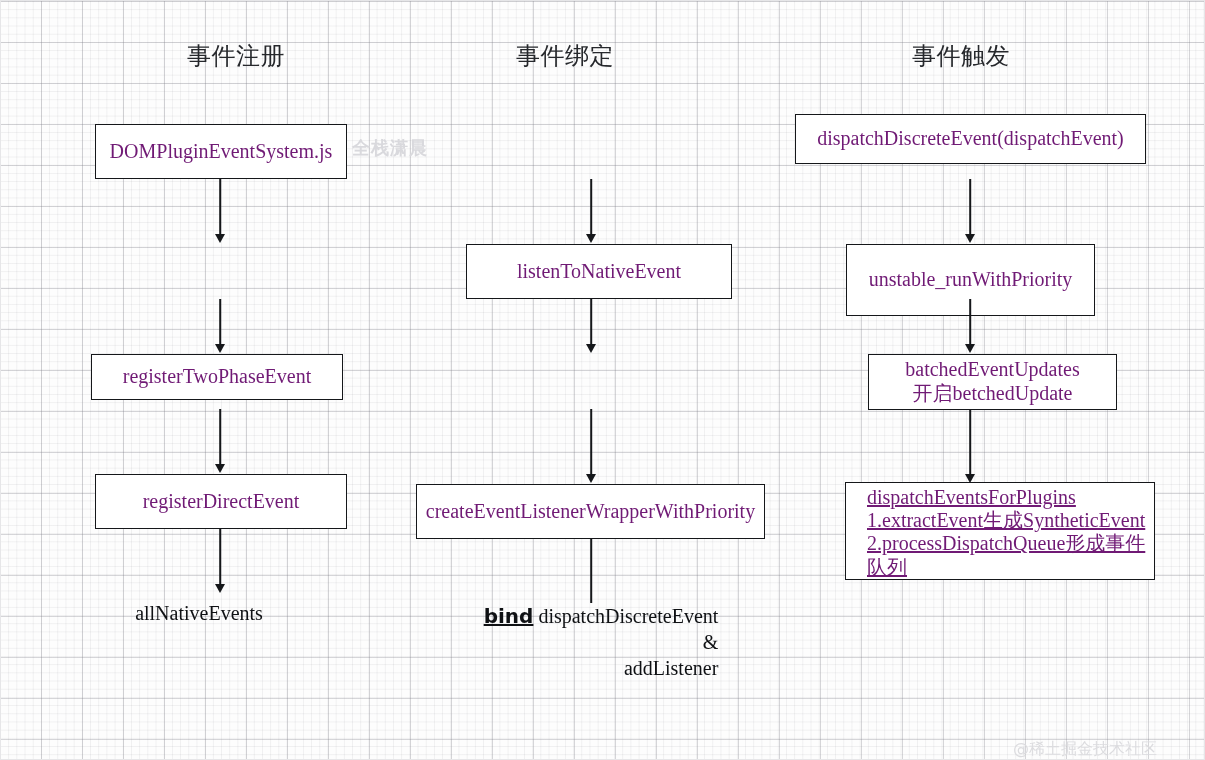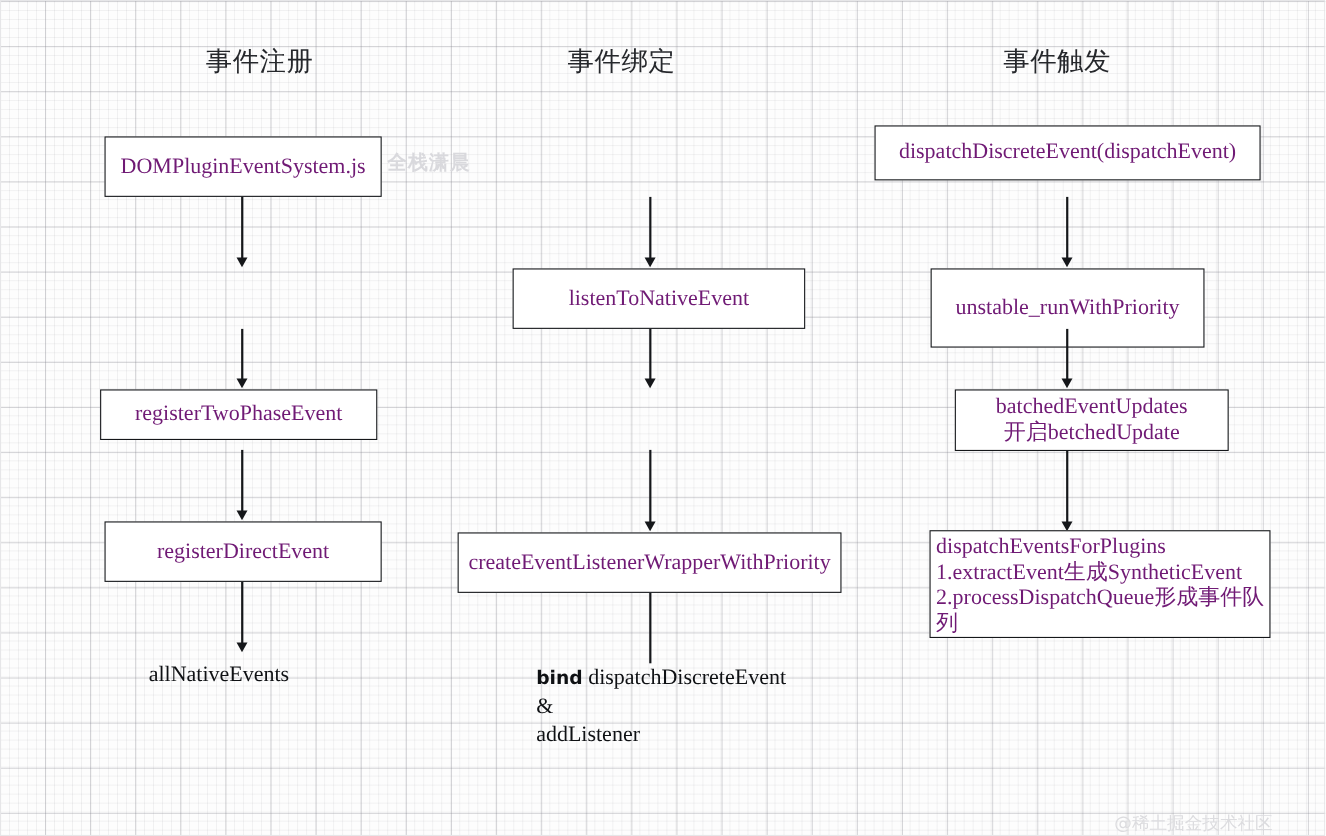--- a/index.html
+++ b/index.html
@@ -57,38 +57,40 @@
     display: flex;
     align-items: center;
     justify-content: center;
     text-align: center;
     white-space: pre-line;
   }
   .node.left-align {
     justify-content: flex-start;
     text-align: left;
     align-items: flex-start;
-    padding: 3px 4px 3px 5px;
+    padding: 3px 4px 3px 21px;
     line-height: 1.16;
+    text-decoration: underline;
   }
 
   .plain-label {
     position: absolute;
     font-family: "Liberation Serif", serif;
     font-size: 20px;
     color: #0f1114;
     white-space: pre-line;
-    text-align: left;
+    text-align: right;
     transform: translateX(-50%);
     line-height: 1.3;
   }
   .plain-label .bindkw {
     font-family: "DejaVu Sans", "Liberation Sans", sans-serif;
     font-weight: bold;
-    font-size: 17px;
+    font-size: 20px;
+    text-decoration: underline;
   }
 
   .connector {
     position: absolute;
     width: 1.6px;
     background: #15171a;
     transform: translateX(-50%);
   }
   .arrowhead {
     position: absolute;

